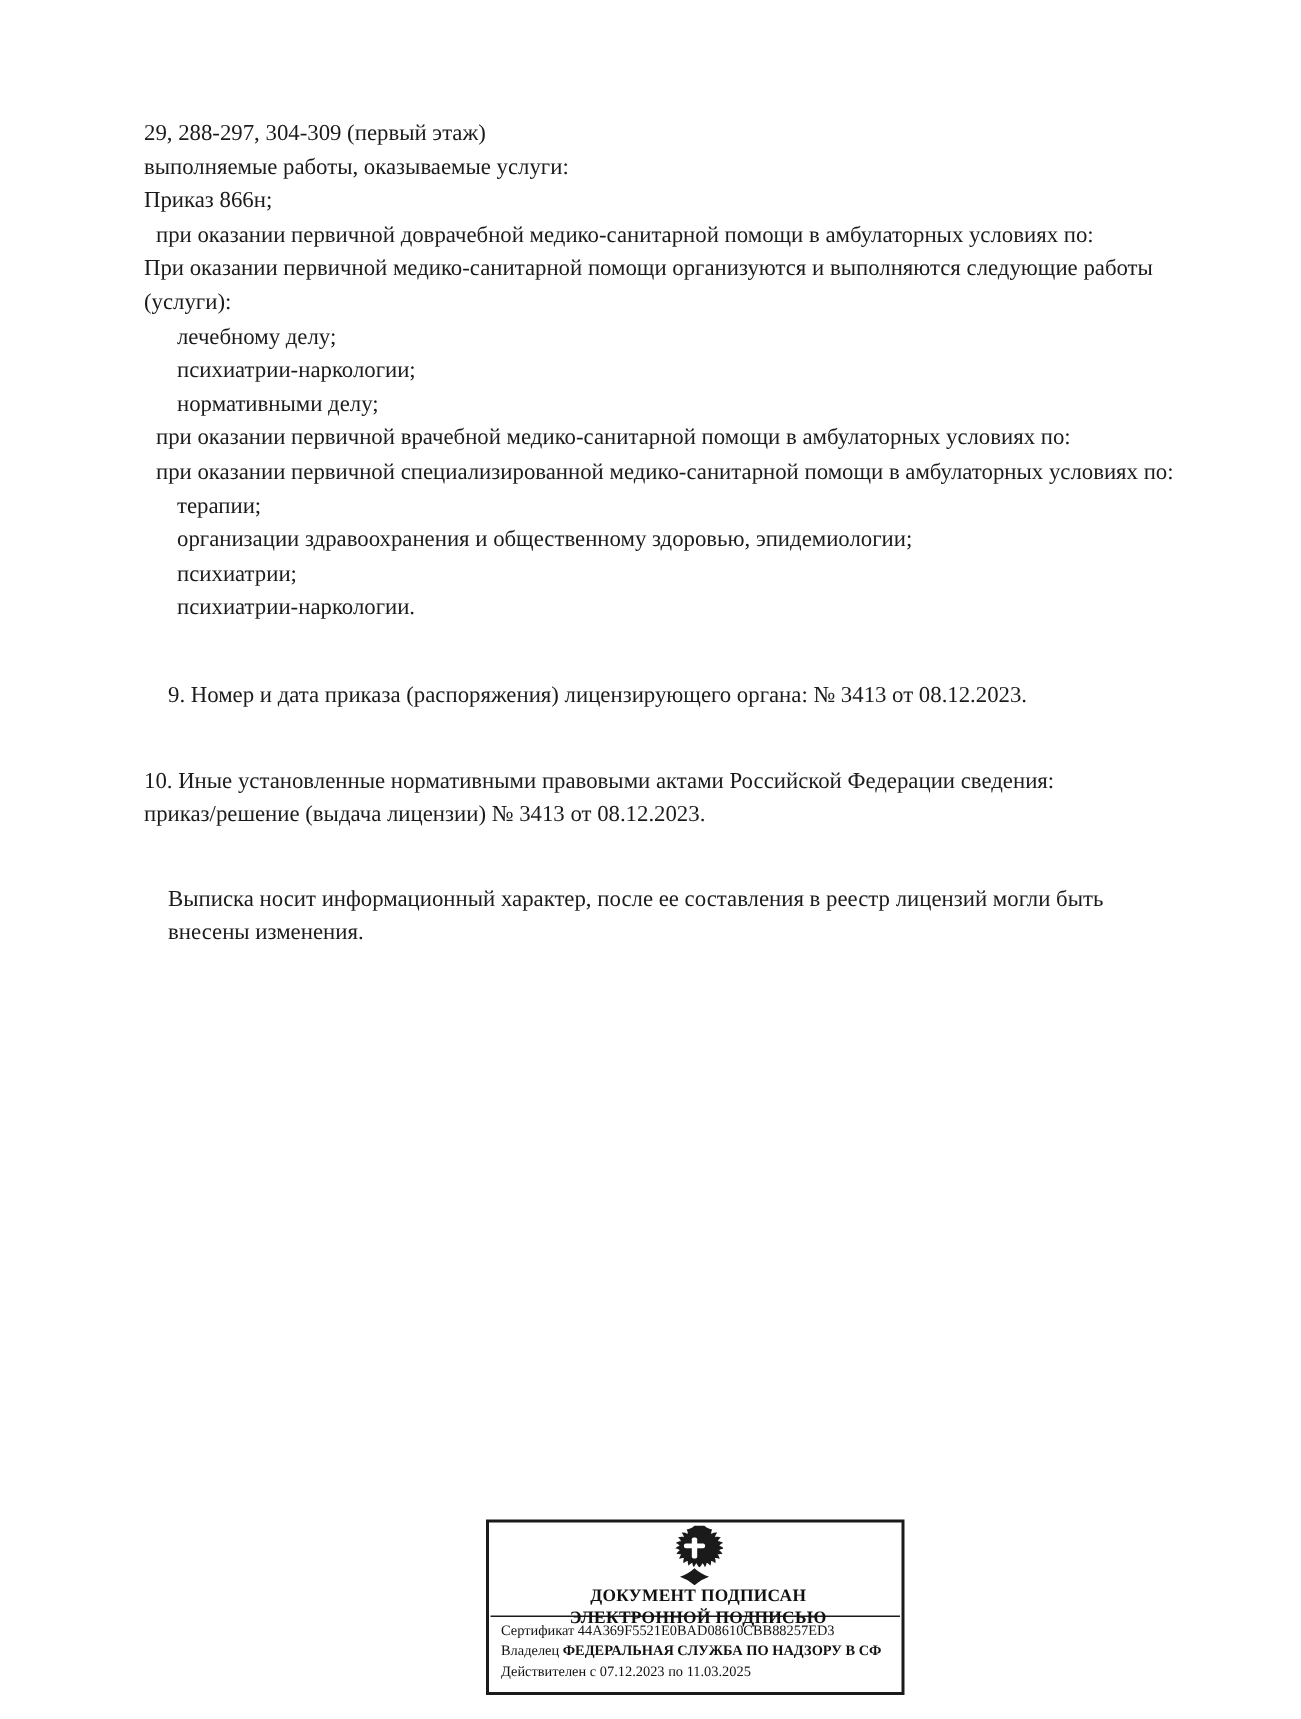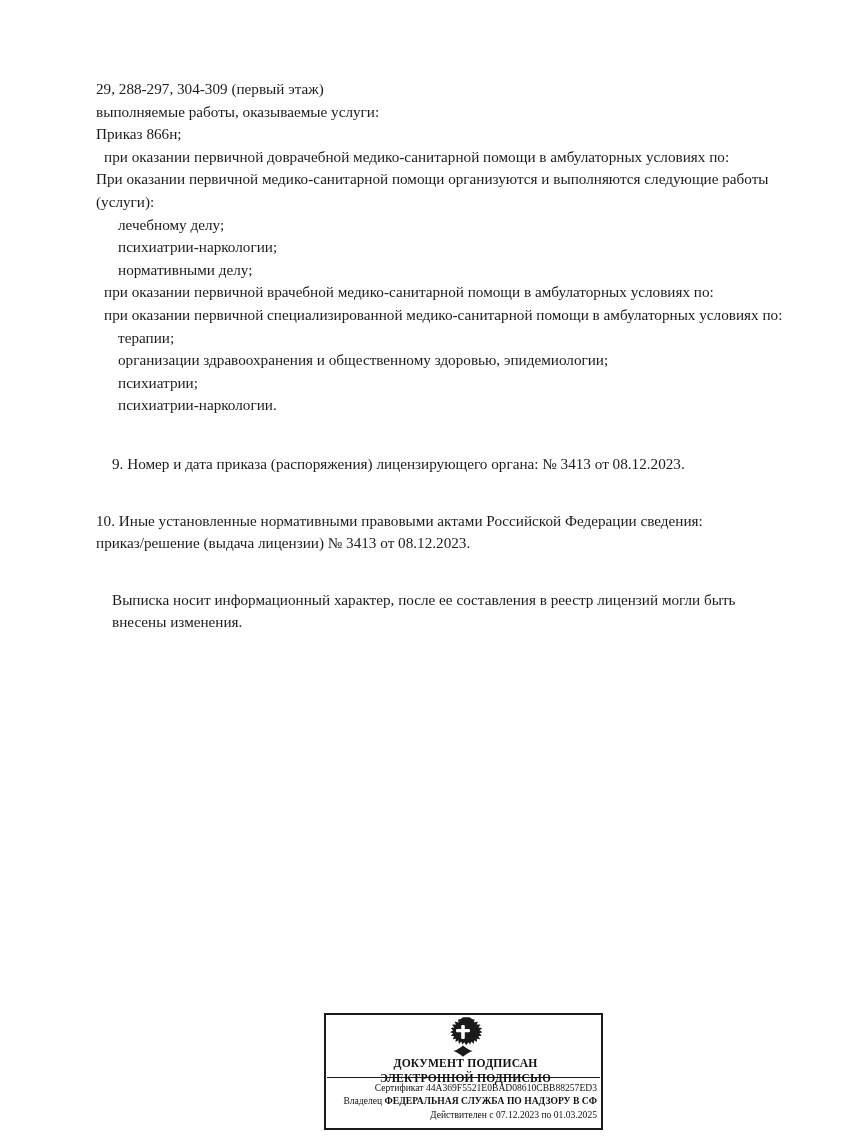--- a/index.html
+++ b/index.html
@@ -78,21 +78,20 @@
     color: #111;
   }
   .stamp-sep {
     height: 1px;
     background: #1a1a1a;
     margin: 0 1px;
   }
   .stamp-bottom {
     padding: 3px 4px 0 8px;
     box-sizing: border-box;
-    text-align: right;
   }
   .stamp-line {
     font-family: "Liberation Serif", "DejaVu Serif", serif;
     font-size: 9.6px;
     line-height: 13.4px;
     white-space: nowrap;
     color: #111;
     overflow: hidden;
   }
   .stamp-line b { font-weight: 700; }
@@ -150,17 +149,17 @@
       </div>
       <div class="stamp-title">
         <div>ДОКУМЕНТ ПОДПИСАН</div>
         <div>ЭЛЕКТРОННОЙ ПОДПИСЬЮ</div>
       </div>
     </div>
     <div class="stamp-sep"></div>
     <div class="stamp-bottom">
       <div class="stamp-line">Сертификат 44A369F5521E0BAD08610CBB88257ED3</div>
       <div class="stamp-line"><span>Владелец </span><b>ФЕДЕРАЛЬНАЯ СЛУЖБА ПО НАДЗОРУ В СФ</b></div>
-      <div class="stamp-line">Действителен с 07.12.2023 по 01.03.2025</div>
+      <div class="stamp-line">Действителен с 07.12.2023 по 11.03.2025</div>
     </div>
   </div>
 
 </div>
 
 </body></html>

